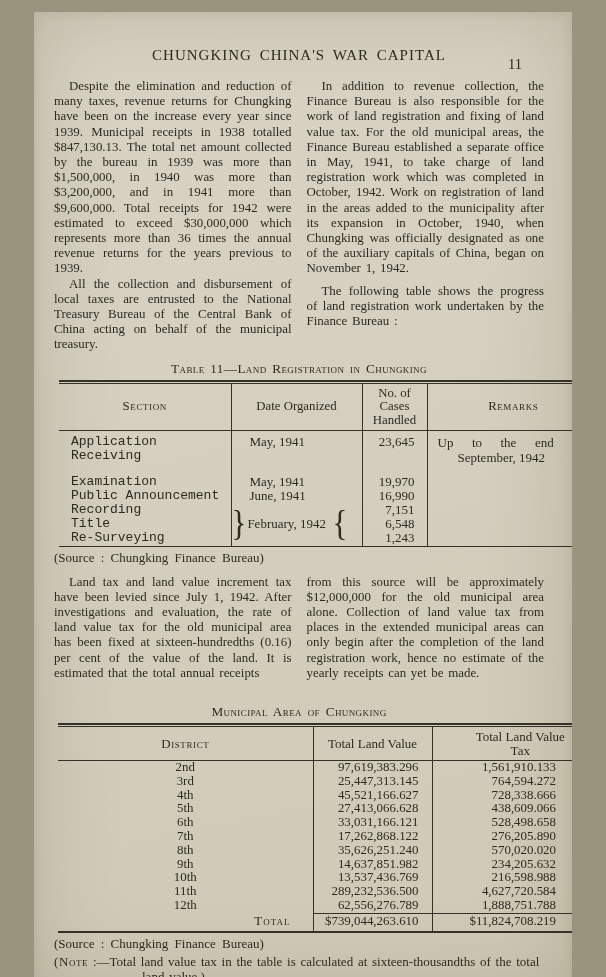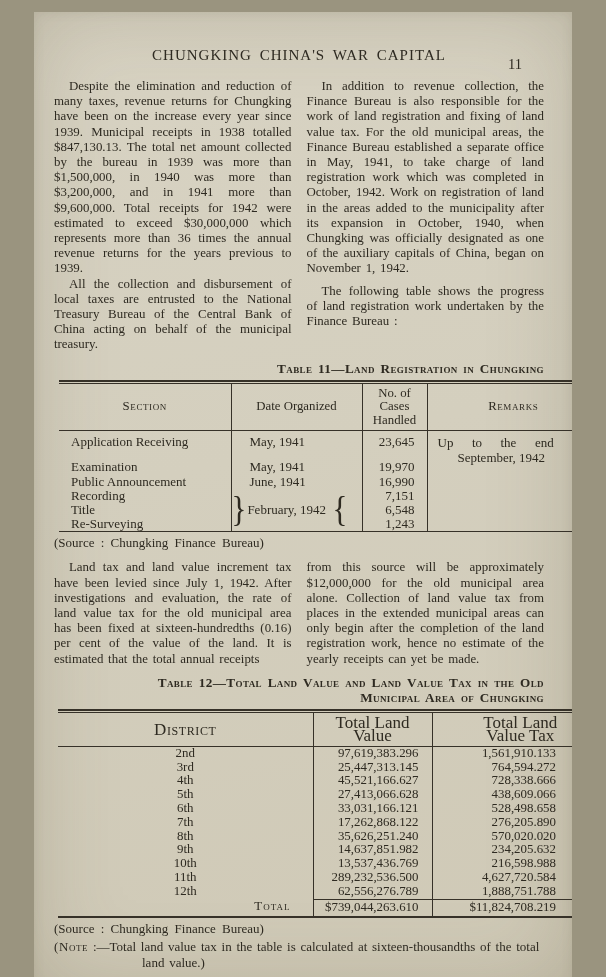--- a/index.html
+++ b/index.html
@@ -31,22 +31,22 @@
   .para{
     font-size:12.9px;line-height:15.2px;
     text-align:justify;text-indent:15px;
     word-spacing:1.5px;
   }
   .para.noindent{text-indent:0;}
   .para.gap-above{margin-top:7px;}
   
   .table-block{margin-top:8px;}
   .tbl-title{
-    text-align:right;
-    font-size:13.2px;font-weight:700;
+    text-align:center;
+    font-size:13.2px;font-weight:400;
     font-variant:small-caps;
     letter-spacing:.4px;word-spacing:2px;
     line-height:15px;
     margin-bottom:4px;
   }
   .rule2{height:4px;border-top:2.2px solid var(--rule);border-bottom:1px solid var(--rule);}
   table{border-collapse:collapse;table-layout:fixed;}
   .t11{width:540px;margin-left:5px;border-bottom:1.6px solid var(--rule);}
   .t11-rule{width:540px;margin-left:5px;}
   .t12{width:550px;margin-left:4px;border-bottom:2.2px solid var(--rule);}
@@ -54,41 +54,41 @@
   th,td{font-weight:400;vertical-align:middle;}
   .t11 th,.t11 td{border-right:1px solid var(--rule);}
   .t11 th:last-child,.t11 td.remarks{border-right:none;}
   .t11 th{
     font-size:12.8px;text-align:center;
     border-bottom:1.2px solid var(--rule);
     padding:3px 2px;line-height:13.5px;
   }
   .sc{font-variant:small-caps;letter-spacing:.6px;}
   .t11 td{font-size:13px;line-height:14.2px;}
-  .t11 td.sec{padding-left:12px;}
+  .t11 td.sec{padding-left:12px;font-family:Liberation Mono, monospace;}
   .t11 td.date{padding-left:18px;}
   .t11 td.num{text-align:right;padding-right:12px;}
   .t11 tr.first-row td{padding-top:4px;padding-bottom:11px;vertical-align:top;}
   .t11 td.remarks{
     vertical-align:top;text-align:justify;
     padding:4px 16px 0 30px;text-indent:-20px;
     line-height:15px;
   }
   .brace-cell{vertical-align:middle;}
   .brace-wrap{display:flex;align-items:center;height:100%;}
   .brace{font-size:31px;font-weight:400;line-height:.8;transform:scaleY(1.15);}
   .brace-r{margin-left:auto;margin-right:14px;}
   .brace-text{padding-left:1px;}
   .source{
     text-align:left;font-size:13px;margin-top:3px;word-spacing:3px;
   }
   .two-col.mid{margin-top:9px;}
   
   .t12 th{
-    font-size:17px;text-align:center;
+    font-size:13px;text-align:center;
     border-bottom:1.2px solid var(--rule);
     padding:3px 2px;line-height:13.5px;
   }
   .t12 th,.t12 td{border-right:1px solid var(--rule);}
   .t12 th:last-child,.t12 td:last-child{border-right:none;}
   .t12 th.tax-h .wrapbox{width:104px;margin:0 auto;}
   .t12 td{font-size:12.9px;line-height:13.8px;}
   .t12 td.dist{text-align:center;}
   .t12 td.val{text-align:right;padding-right:13px;}
   .t12 td.tax{text-align:right;padding-right:52px;}
@@ -187,21 +187,21 @@
     <div class="col">
       <p class="para">Land tax and land value increment tax have been levied since July 1, 1942. After investigations and evaluation, the rate of land value tax for the old municipal area has been fixed at sixteen-hundredths (0.16) per cent of the value of the land.  It is estimated that the total annual receipts</p>
     </div>
     <div class="col">
       <p class="para noindent">from this source will be approximately $12,000,000 for the old municipal area alone.  Collection of land value tax from places in the extended municipal areas can only begin after the completion of the land registration work, hence no estimate of the yearly receipts can yet be made.</p>
     </div>
   </section>
 
   <section class="table-block">
     <h2 class="tbl-title">
-      <span>Table 12—Total Land Value and Land Value Tax in the Old</span><br>
+      <br>
       <span>Municipal Area of Chungking</span>
     </h2>
     <div class="rule2 t12-rule"></div>
     <table class="t12">
       <colgroup>
           <col style="width:255px">
           <col style="width:119px">
           <col style="width:176px">
         </colgroup>
       <thead>

